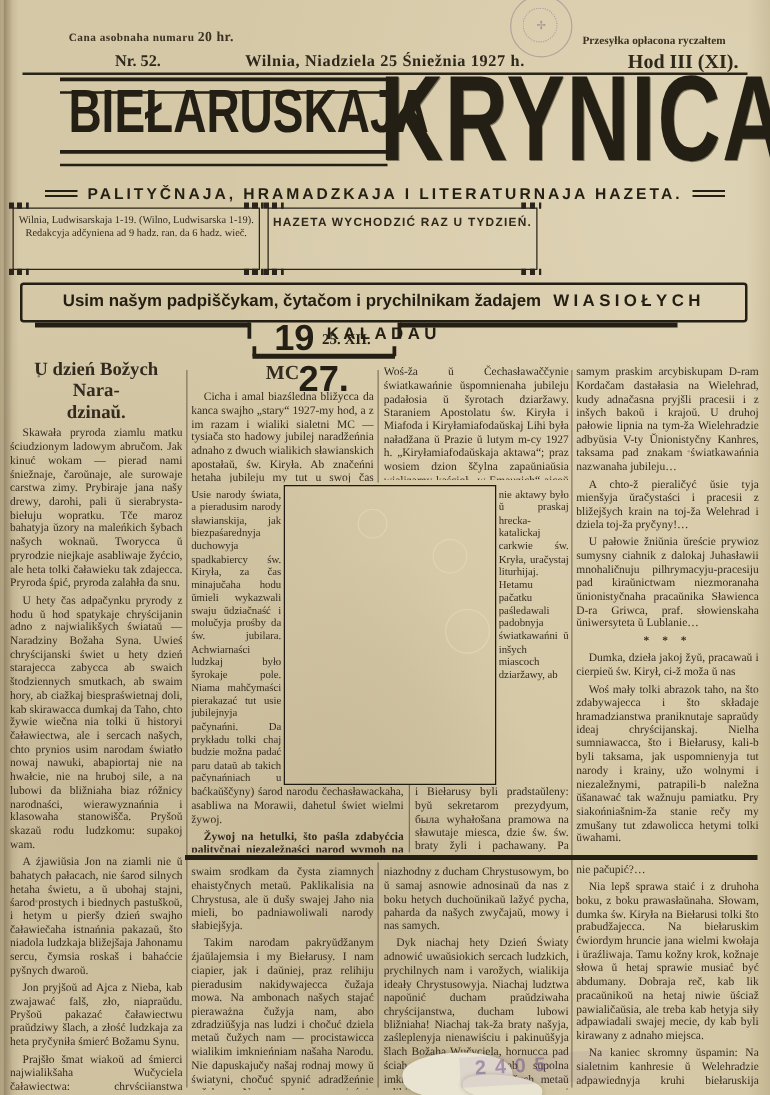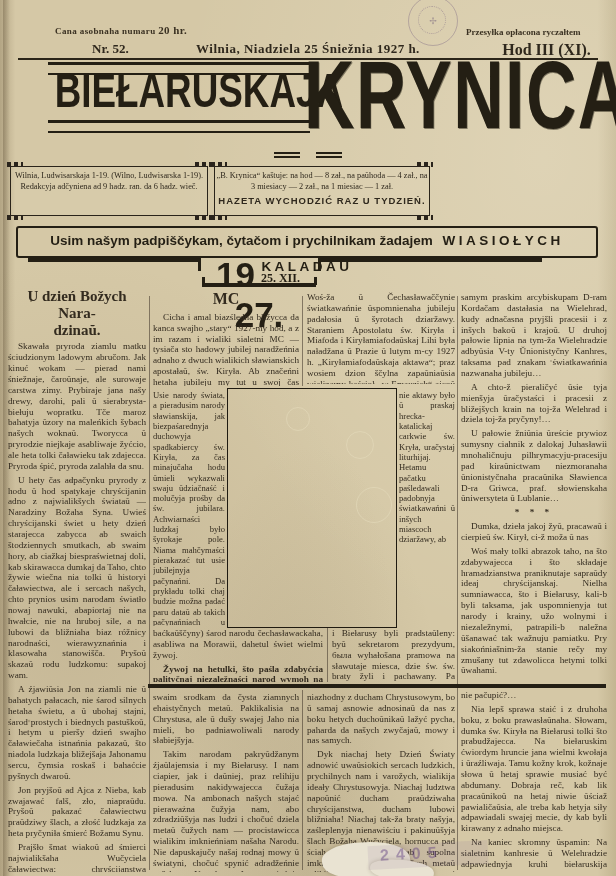--- a/index.html
+++ b/index.html
@@ -50,21 +50,21 @@
   .ibox .big{font-family:"Liberation Sans",sans-serif;font-weight:bold;font-size:9.5px;letter-spacing:1px;margin-top:2px;}
   .corn{position:absolute;width:16px;height:5px;background:repeating-linear-gradient(90deg,#2a241c 0 4px,transparent 4px 7px);}
   .corn.tl{left:-4px;top:-5px}.corn.tr{right:-4px;top:-5px}.corn.bl{left:-4px;bottom:-5px}.corn.br{right:-4px;bottom:-5px}
   
   .banner{position:absolute;left:16px;top:226px;width:578px;height:28px;border:2.5px solid #241f14;border-radius:3px;
     text-align:center;font-family:"Liberation Sans",sans-serif;font-weight:bold;font-size:13.5px;line-height:26px;color:#241f14;}
   .banner .emph{letter-spacing:3.5px;margin-left:6px;}
   .dbar{position:absolute;height:4px;background:#241f14;}
   .dtick{position:absolute;width:2.5px;background:#241f14;}
   .datebox{position:absolute;left:200px;top:255px;width:118px;text-align:center;font-weight:bold;color:#241f14;}
-  .datebox .big{font-size:35px;font-family:"Liberation Sans",sans-serif;}
+  .datebox .big{font-size:29px;font-family:"Liberation Sans",sans-serif;}
   .datebox .small{font-size:12px;position:relative;top:-5px;margin:0 2px;}
   
   .col{position:absolute;font-size:9.2px;line-height:1.18;text-align:justify;overflow:hidden;color:#332b1f;}
   .col p{margin:0 0 3px;text-indent:10px;}
   .col p.noind{text-indent:0;}
   .headline{font-size:15px;font-weight:bold;text-align:center;line-height:1.12;margin:0 0 5px;text-indent:0 !important;}
   .mchead{font-size:16px;font-weight:bold;text-align:center;margin:0 0 4px;text-indent:0 !important;}
   .sep{text-align:center;font-weight:bold;letter-spacing:4px;margin:2px 0;text-indent:0 !important;}
   .boldpara{font-weight:bold;}
   .strip{font-size:8.6px;line-height:1.2;}
@@ -110,37 +110,36 @@
   <div class="issue-no">Nr. 52.</div>
   <div class="dateline">Wilnia, Niadziela 25 Śniežnia 1927 h.</div>
   <div class="hod">Hod III (XI).</div>
   <div class="rule-top"></div>
 
   <div class="drule" style="top:62px;"></div>
   <div class="title-top">BIEŁARUSKAJA</div>
   <div class="drule" style="top:120px;"></div>
   <div class="title-main">KRYNICA</div>
   <div class="subtitle">
-    <span class="orn"></span><span class="orn"></span>
+    <span class="orn"></span><span>PALITYČNAJA, HRAMADZKAJA I LITERATURNAJA HAZETA.</span><span class="orn"></span>
   </div>
 
   <div class="ibox" style="left:10px;width:198px;">
     <span class="corn tl"></span>
       <span class="corn tr"></span>
     <span class="corn bl"></span>
       <span class="corn br"></span>
     <div>Wilnia, Ludwisarskaja 1-19. (Wilno, Ludwisarska 1-19).</div>
     <div>Redakcyja adčyniena ad 9 hadz. ran. da 6 hadz. wieč.</div>
   </div>
   <div class="ibox" style="left:214px;width:216px;">
     <span class="corn tl"></span>
       <span class="corn tr"></span>
     <span class="corn bl"></span>
       <span class="corn br"></span>
-    <div>„B. Krynica“ kaštuje: na hod — 8 zał., na paŭhoda — 4 zał., na 3 miesiacy — 2 zał., na 1 miesiac — 1 zał.</div>
     <div class="big">HAZETA WYCHODZIĆ RAZ U TYDZIEŃ.</div>
   </div>
 
   <div class="banner">
     <span>Usim našym padpiščykam, čytačom i prychilnikam žadajem</span>
     <span class="emph">WIASIOŁYCH KALADAŬ</span>
   </div>
   <div class="dbar" style="left:28px;top:258px;width:172px;"></div>
   <div class="dtick" style="left:198px;top:258px;height:13px;"></div>
   <div class="datebox">

